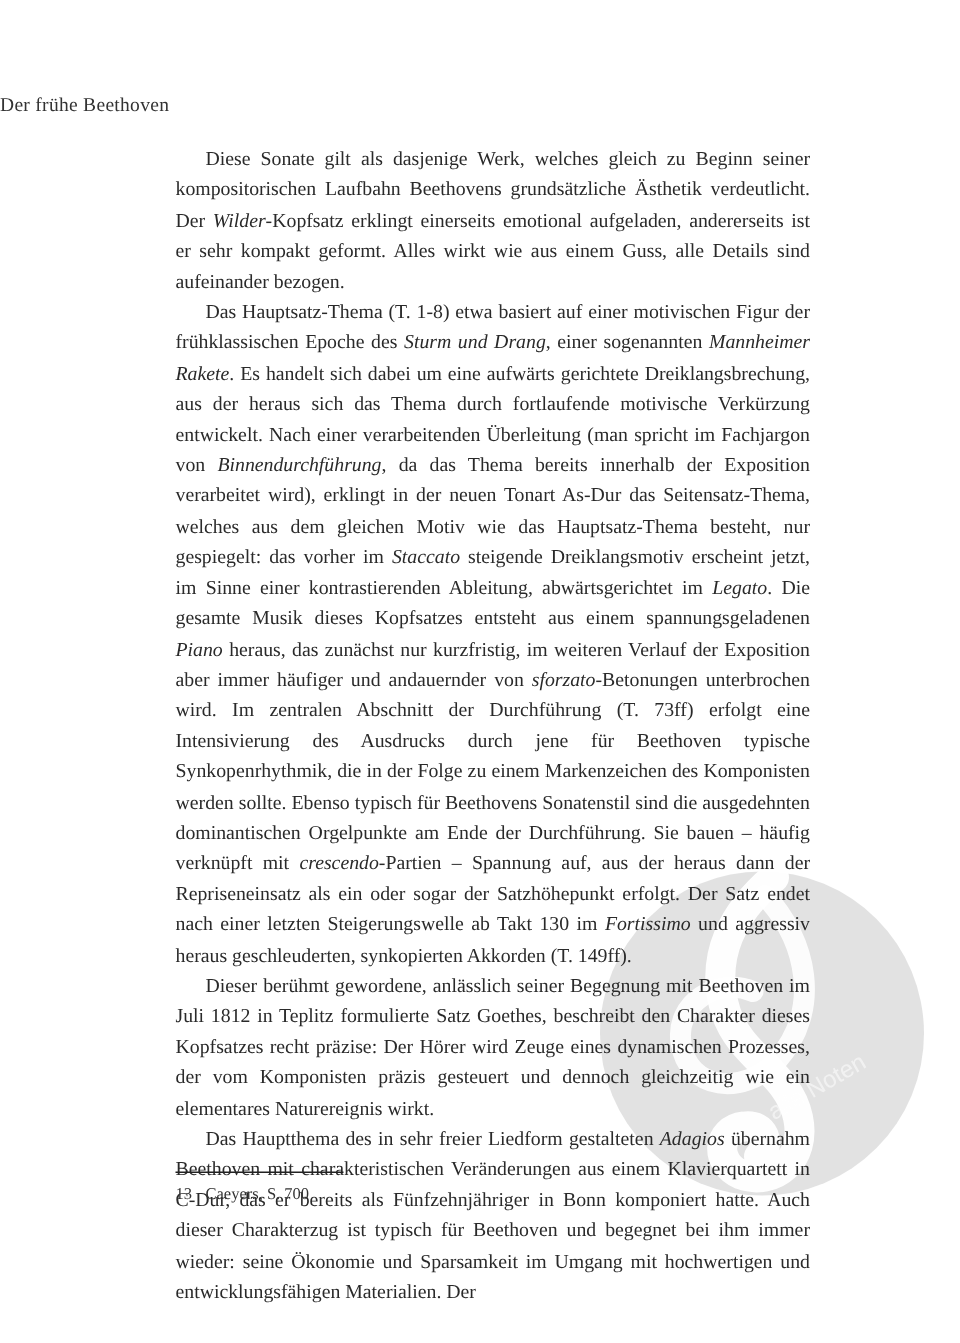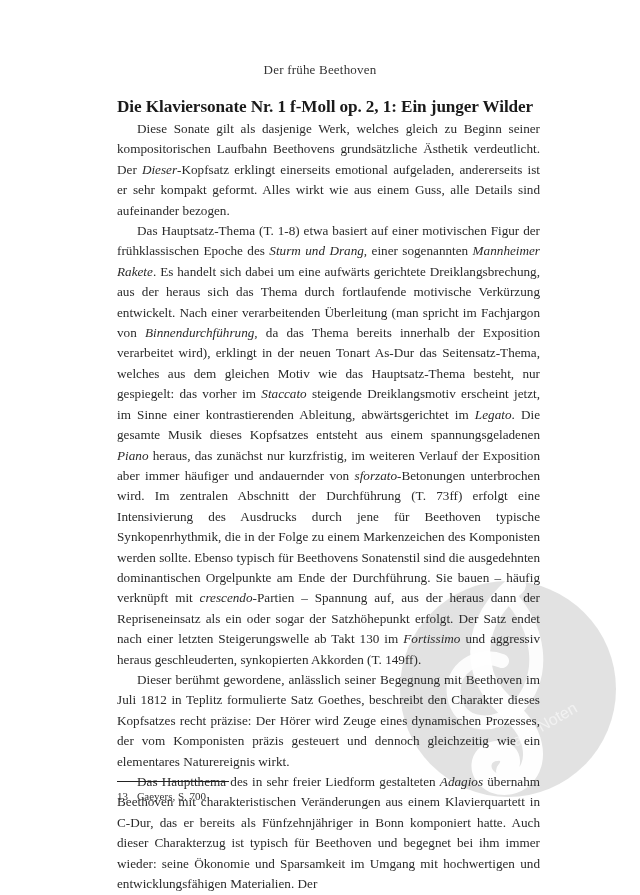--- a/index.html
+++ b/index.html
@@ -3,21 +3,21 @@
   <meta charset="utf-8">
   <style>
     html, body { margin: 0; padding: 0; background: #ffffff; }
     body {
       width: 640px; height: 895px; position: relative; overflow: hidden;
       font-family: "Liberation Serif", "DejaVu Serif", serif;
       color: #2a2a2a;
     }
     .running-head {
       position: absolute; top: 62px; left: 0; width: 640px;
-      text-align: center; font-size: 13px; color: #333;
+      text-align: left; font-size: 13px; color: #333;
       letter-spacing: 0.2px;
     }
     .watermark {
       position: absolute; left: 398px; top: 577px; width: 220px; height: 230px;
       z-index: 0;
     }
     .content {
       position: absolute; left: 117px; top: 96px; width: 423px;
       z-index: 1;
     }
@@ -52,23 +52,22 @@
 <div class="running-head">Der frühe Beethoven</div>
 
 <svg class="watermark" viewBox="0 0 220 230">
   <circle cx="110" cy="112" r="108" fill="#dddddd" opacity="0.85"></circle>
   <path d="M118 8 C 92 30, 74 60, 86 98 C 96 128, 128 138, 134 168 C 140 196, 118 214, 96 206 C 78 198, 80 176, 98 174 C 112 172, 116 186, 108 194" fill="none" stroke="#ffffff" stroke-width="20" stroke-linecap="round" opacity="0.95"></path>
   <path d="M112 20 C 140 50, 150 96, 120 130 C 98 154, 60 150, 56 118 C 52 92, 80 74, 104 84" fill="none" stroke="#ffffff" stroke-width="14" stroke-linecap="round" opacity="0.9"></path>
   <text x="118" y="170" font-size="16" fill="#ffffff" opacity="0.55" transform="rotate(-30 118 170)" font-family="Liberation Sans, sans-serif">alle Noten</text>
 </svg>
 
 <div class="content">
-  <h1 class="heading">Die Klaviersonate Nr. 1 f-Moll op. 2, 1: Ein junger Wilder</h1>
   <div id="paras-before">
-      <p class="para"><span>Diese Sonate gilt als dasjenige Werk, welches gleich zu Beginn seiner kompositori­schen Laufbahn Beethovens grundsätzliche Ästhetik verdeutlicht. Der </span><i>Dieser</i><span>-Kopfsatz erklingt einerseits emotional aufgeladen, andererseits ist er sehr kompakt geformt. Alles wirkt wie aus einem Guss, alle Details sind aufeinander bezogen.</span></p>
+      <p class="para"><span>Diese Sonate gilt als dasjenige Werk, welches gleich zu Beginn seiner kompositori­schen Laufbahn Beethovens grundsätzliche Ästhetik verdeutlicht. Der </span><i>Wilder</i><span>-Kopfsatz erklingt einerseits emotional aufgeladen, andererseits ist er sehr kompakt geformt. Alles wirkt wie aus einem Guss, alle Details sind aufeinander bezogen.</span></p>
       <p class="para"><span>Das Hauptsatz-Thema (T. 1-8) etwa basiert auf einer motivischen Figur der früh­klassischen Epoche des </span><i>Sturm und Drang</i><span>, einer sogenannten </span><i>Mannheimer Rakete</i><span>. Es han­delt sich dabei um eine aufwärts gerichtete Dreiklangsbrechung, aus der heraus sich das Thema durch fortlaufende motivische Verkürzung entwickelt. Nach einer verarbeiten­den Überleitung (man spricht im Fachjargon von </span><i>Binnendurchführung</i><span>, da das Thema bereits innerhalb der Exposition verarbeitet wird), erklingt in der neuen Tonart As-Dur das Seitensatz-Thema, welches aus dem gleichen Motiv wie das Hauptsatz-Thema besteht, nur gespiegelt: das vorher im </span><i>Staccato</i><span> steigende Dreiklangsmotiv erscheint jetzt, im Sinne einer kontrastierenden Ableitung, abwärtsgerichtet im </span><i>Legato</i><span>. Die gesamte Musik dieses Kopfsatzes entsteht aus einem spannungsgeladenen </span><i>Piano</i><span> heraus, das zunächst nur kurzfristig, im weiteren Verlauf der Exposition aber immer häufiger und andauernder von </span><i>sforzato</i><span>-Betonungen unterbrochen wird. Im zentralen Abschnitt der Durchführung (T. 73ff) erfolgt eine Intensivierung des Ausdrucks durch jene für Beet­hoven typische Synkopenrhythmik, die in der Folge zu einem Markenzeichen des Komponisten werden sollte. Ebenso typisch für Beethovens Sonatenstil sind die ausge­dehnten dominantischen Orgelpunkte am Ende der Durchführung. Sie bauen – häufig verknüpft mit </span><i>crescendo</i><span>-Partien – Spannung auf, aus der heraus dann der Reprisenein­satz als ein oder sogar der Satzhöhepunkt erfolgt. Der Satz endet nach einer letzten Steigerungswelle ab Takt 130 im </span><i>Fortissimo</i><span> und aggressiv heraus geschleuderten, synko­pierten Akkorden (T. 149ff).</span></p>
     </div>
   <div id="paras-after">
       <p class="para"><span>Dieser berühmt gewordene, anlässlich seiner Begegnung mit Beethoven im Juli 1812 in Teplitz formulierte Satz Goethes, beschreibt den Charakter dieses Kopfsatzes recht präzise: Der Hörer wird Zeuge eines dynamischen Prozesses, der vom Komponis­ten präzis gesteuert und dennoch gleichzeitig wie ein elementares Naturereignis wirkt.</span></p>
       <p class="para"><span>Das Hauptthema des in sehr freier Liedform gestalteten </span><i>Adagios</i><span> übernahm Beetho­ven mit charakteristischen Veränderungen aus einem Klavierquartett in C-Dur, das er bereits als Fünfzehnjähriger in Bonn komponiert hatte. Auch dieser Charakterzug ist typisch für Beethoven und begegnet bei ihm immer wieder: seine Ökonomie und Sparsamkeit im Umgang mit hochwertigen und entwicklungsfähigen Materialien. Der</span></p>
     </div>
 </div>
 
 <div class="fn-rule"></div>
 <div class="footnote">

